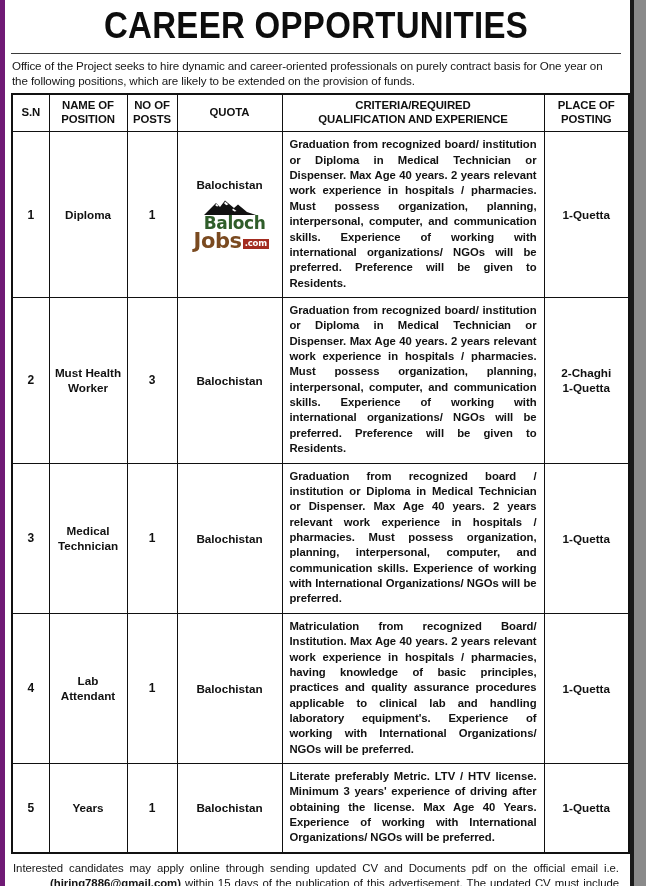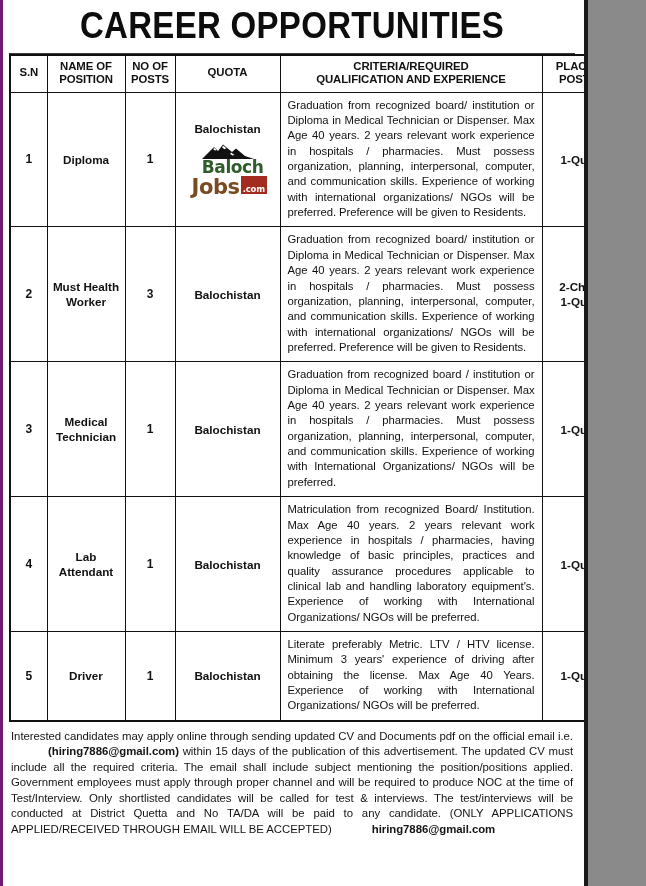--- a/index.html
+++ b/index.html
@@ -6,26 +6,26 @@
   html, body {
     margin: 0;
     padding: 0;
     background: #8a8a8a;
   }
   body {
     font-family: "Liberation Sans", sans-serif;
   }
   #page {
     position: relative;
-    width: 588px;
+    width: 634px;
     height: 886px;
     background: #ffffff;
     overflow: hidden;
     box-sizing: border-box;
-    border-left: 3px solid #701a75;
+    border-left: 5px solid #701a75;
     border-right: 4px solid #1a1a1a;
   }
   #inner {
     position: absolute;
     left: 0; top: 0; right: 0; bottom: 0;
     padding: 4px 9px 0 6px;
     box-sizing: border-box;
   }
 
   
@@ -91,20 +91,21 @@
   }
   td.c-quota { position: relative; }
   td.c-crit {
     text-align: justify;
     text-align-last: left;
     font-size: 11.3px;
     line-height: 1.36;
     padding: 5px 7px 6px 7px;
     letter-spacing: -0.05px;
     hyphens: none;
+    font-weight: bold;
   }
   .place-line { display: block; }
 
   
   col.w-sn    { width: 37px; }
   col.w-name  { width: 78px; }
   col.w-posts { width: 50px; }
   col.w-quota { width: 105px; }
   col.w-crit  { width: 262px; }
   col.w-place { width: 85px; }
@@ -148,21 +149,21 @@
     vertical-align: baseline;
   }
   .logo .dotcom {
     display: inline-block;
     background: #a32c20;
     color: #ffffff;
     font-family: "DejaVu Sans", sans-serif;
     font-weight: bold;
     font-size: 8.5px;
     letter-spacing: -0.2px;
-    padding: 9px 2px 1px 2px;
+    padding: 0 2px 1px 2px;
     vertical-align: 2px;
     margin-left: 1px;
   }
 
   
   .footer {
     font-size: 11.4px;
     line-height: 1.36;
     color: #141414;
     text-align: justify;
@@ -174,20 +175,21 @@
 </style>
 </head>
 <body>
 
 <div id="page">
   <div id="inner">
 
     <div class="ad-title">CAREER OPPORTUNITIES</div>
     <div class="title-rule"></div>
 
+    <p class="intro">Office of the Project seeks to hire dynamic and career-oriented professionals on purely contract basis for One year on the following positions, which are likely to be extended on the provision of funds.</p>
 
     <table class="jobs">
       <colgroup>
         <col class="w-sn">
           <col class="w-name">
           <col class="w-posts">
         <col class="w-quota">
           <col class="w-crit">
           <col class="w-place">
       </colgroup>
@@ -263,21 +265,21 @@
             <td class="c-name">Lab Attendant</td>
             <td class="c-posts">1</td>
             <td class="c-quota"><span>Balochistan</span></td>
             <td class="c-crit">Matriculation from recognized Board/ Institution. Max Age 40 years. 2 years relevant work experience in hospitals / pharmacies, having knowledge of basic principles, practices and quality assurance procedures applicable to clinical lab and handling laboratory equipment's. Experience of working with International Organizations/ NGOs will be preferred.</td>
             <td class="c-place">
               <span class="place-line">1-Quetta</span>
             </td>
           </tr>
           <tr>
             <td class="c-sn">5</td>
-            <td class="c-name">Driver</td>
+            <td class="c-name">Years</td>
             <td class="c-posts">1</td>
             <td class="c-quota"><span>Balochistan</span></td>
             <td class="c-crit">Literate preferably Metric. LTV / HTV license. Minimum 3 years' experience of driving after obtaining the license. Max Age 40 Years. Experience of working with International Organizations/ NGOs will be preferred.</td>
             <td class="c-place">
               <span class="place-line">1-Quetta</span>
             </td>
           </tr>
         </tbody>
     </table>
 

